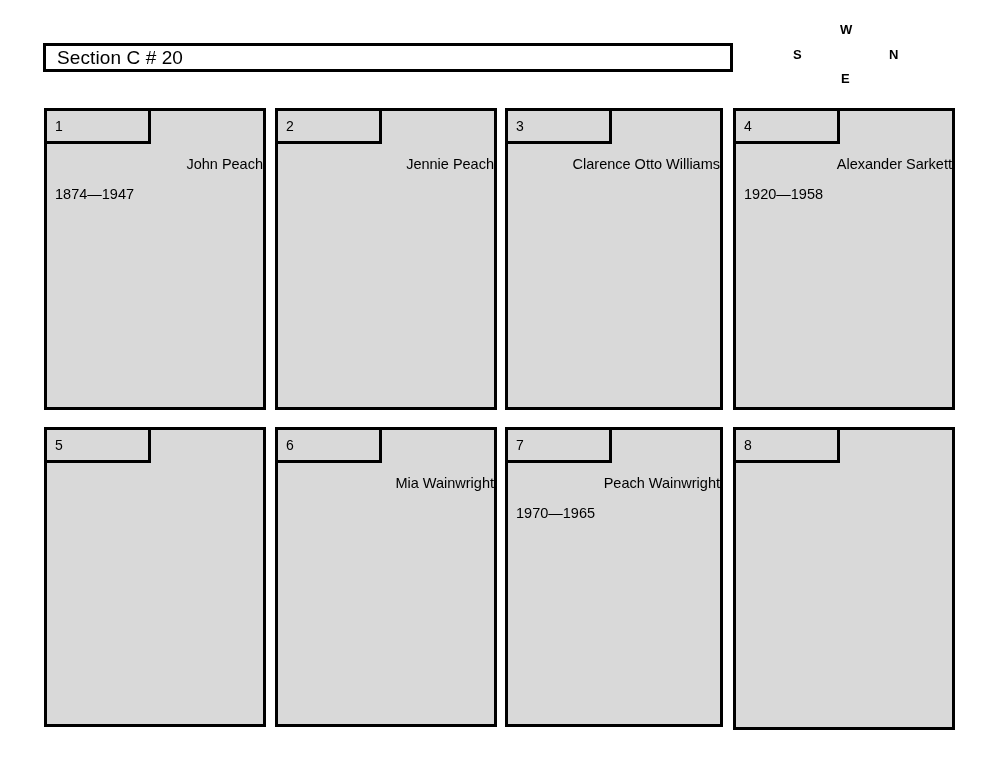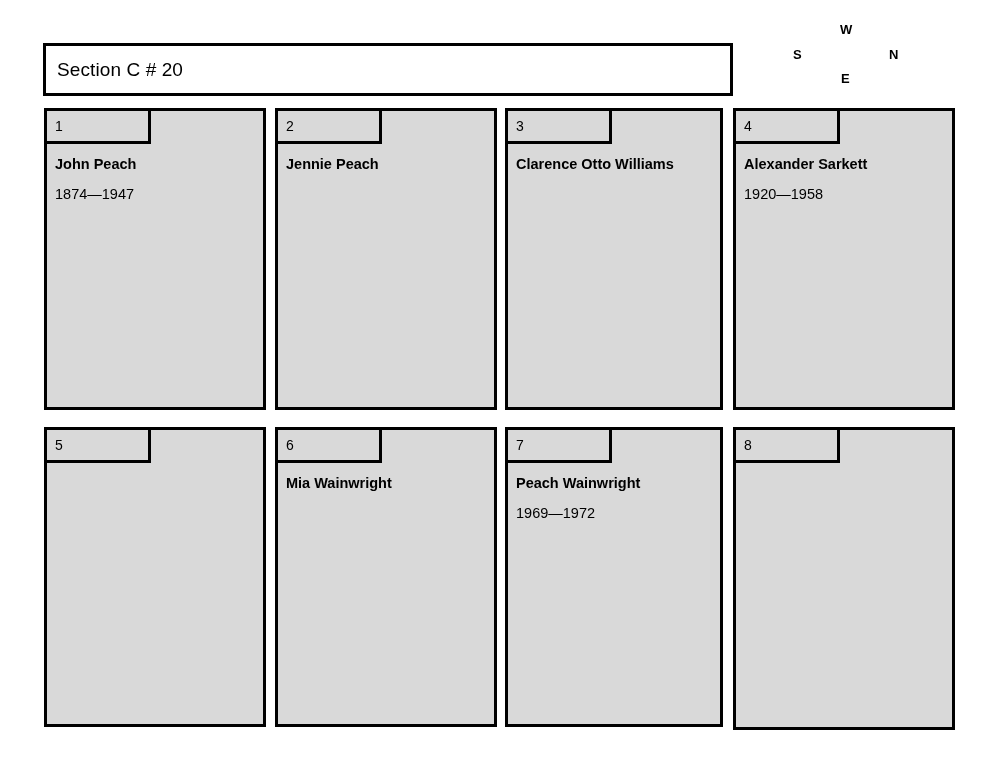--- a/index.html
+++ b/index.html
@@ -23,21 +23,21 @@
     height: 773px;
     background: #ffffff;
   }
 
   
   .section-title-box {
     position: absolute;
     left: 43px;
     top: 43px;
     width: 690px;
-    height: 53px;
+    height: 29px;
     background: #ffffff;
     border: 3px solid #000000;
     box-sizing: border-box;
     display: flex;
     align-items: center;
   }
   .section-title-text {
     padding-left: 11px;
     font-size: 19px;
     line-height: 1;
@@ -96,25 +96,26 @@
     left: 0;
     top: 36px;
     right: 0;
     padding: 10px 0 0 8px;
     box-sizing: border-box;
   }
   .burial { margin-bottom: 18px; }
   .burial:last-child { margin-bottom: 0; }
   .burial-name {
     font-size: 14.5px;
-    font-weight: bold;
+    font-weight: normal;
     line-height: 1.1;
     margin-bottom: 14px;
     white-space: nowrap;
     color: #000000;
+    text-align: right;
   }
   .burial-dates {
     font-size: 14.5px;
     font-weight: normal;
     line-height: 1.1;
     white-space: nowrap;
     color: #000000;
   }
   .burial-gap { height: 40px; }
 </style>
@@ -193,21 +194,21 @@
           </div>
         </div>
       </div>
       <div class="plot" style="left: 505px; top: 427px; width: 218px; height: 300px;">
         <div class="plot-num-tab">
           <span class="plot-num-label">7</span>
         </div>
         <div class="plot-body">
           <div class="burial">
             <div class="burial-name">Peach Wainwright</div>
-            <div class="burial-dates">1969—1972</div>
+            <div class="burial-dates">1970—1965</div>
           </div>
           <div class="burial-gap"></div>
         </div>
       </div>
       <div class="plot" style="left: 733px; top: 427px; width: 222px; height: 303px;">
         <div class="plot-num-tab">
           <span class="plot-num-label">8</span>
         </div>
         <div class="plot-body"></div>
       </div>

